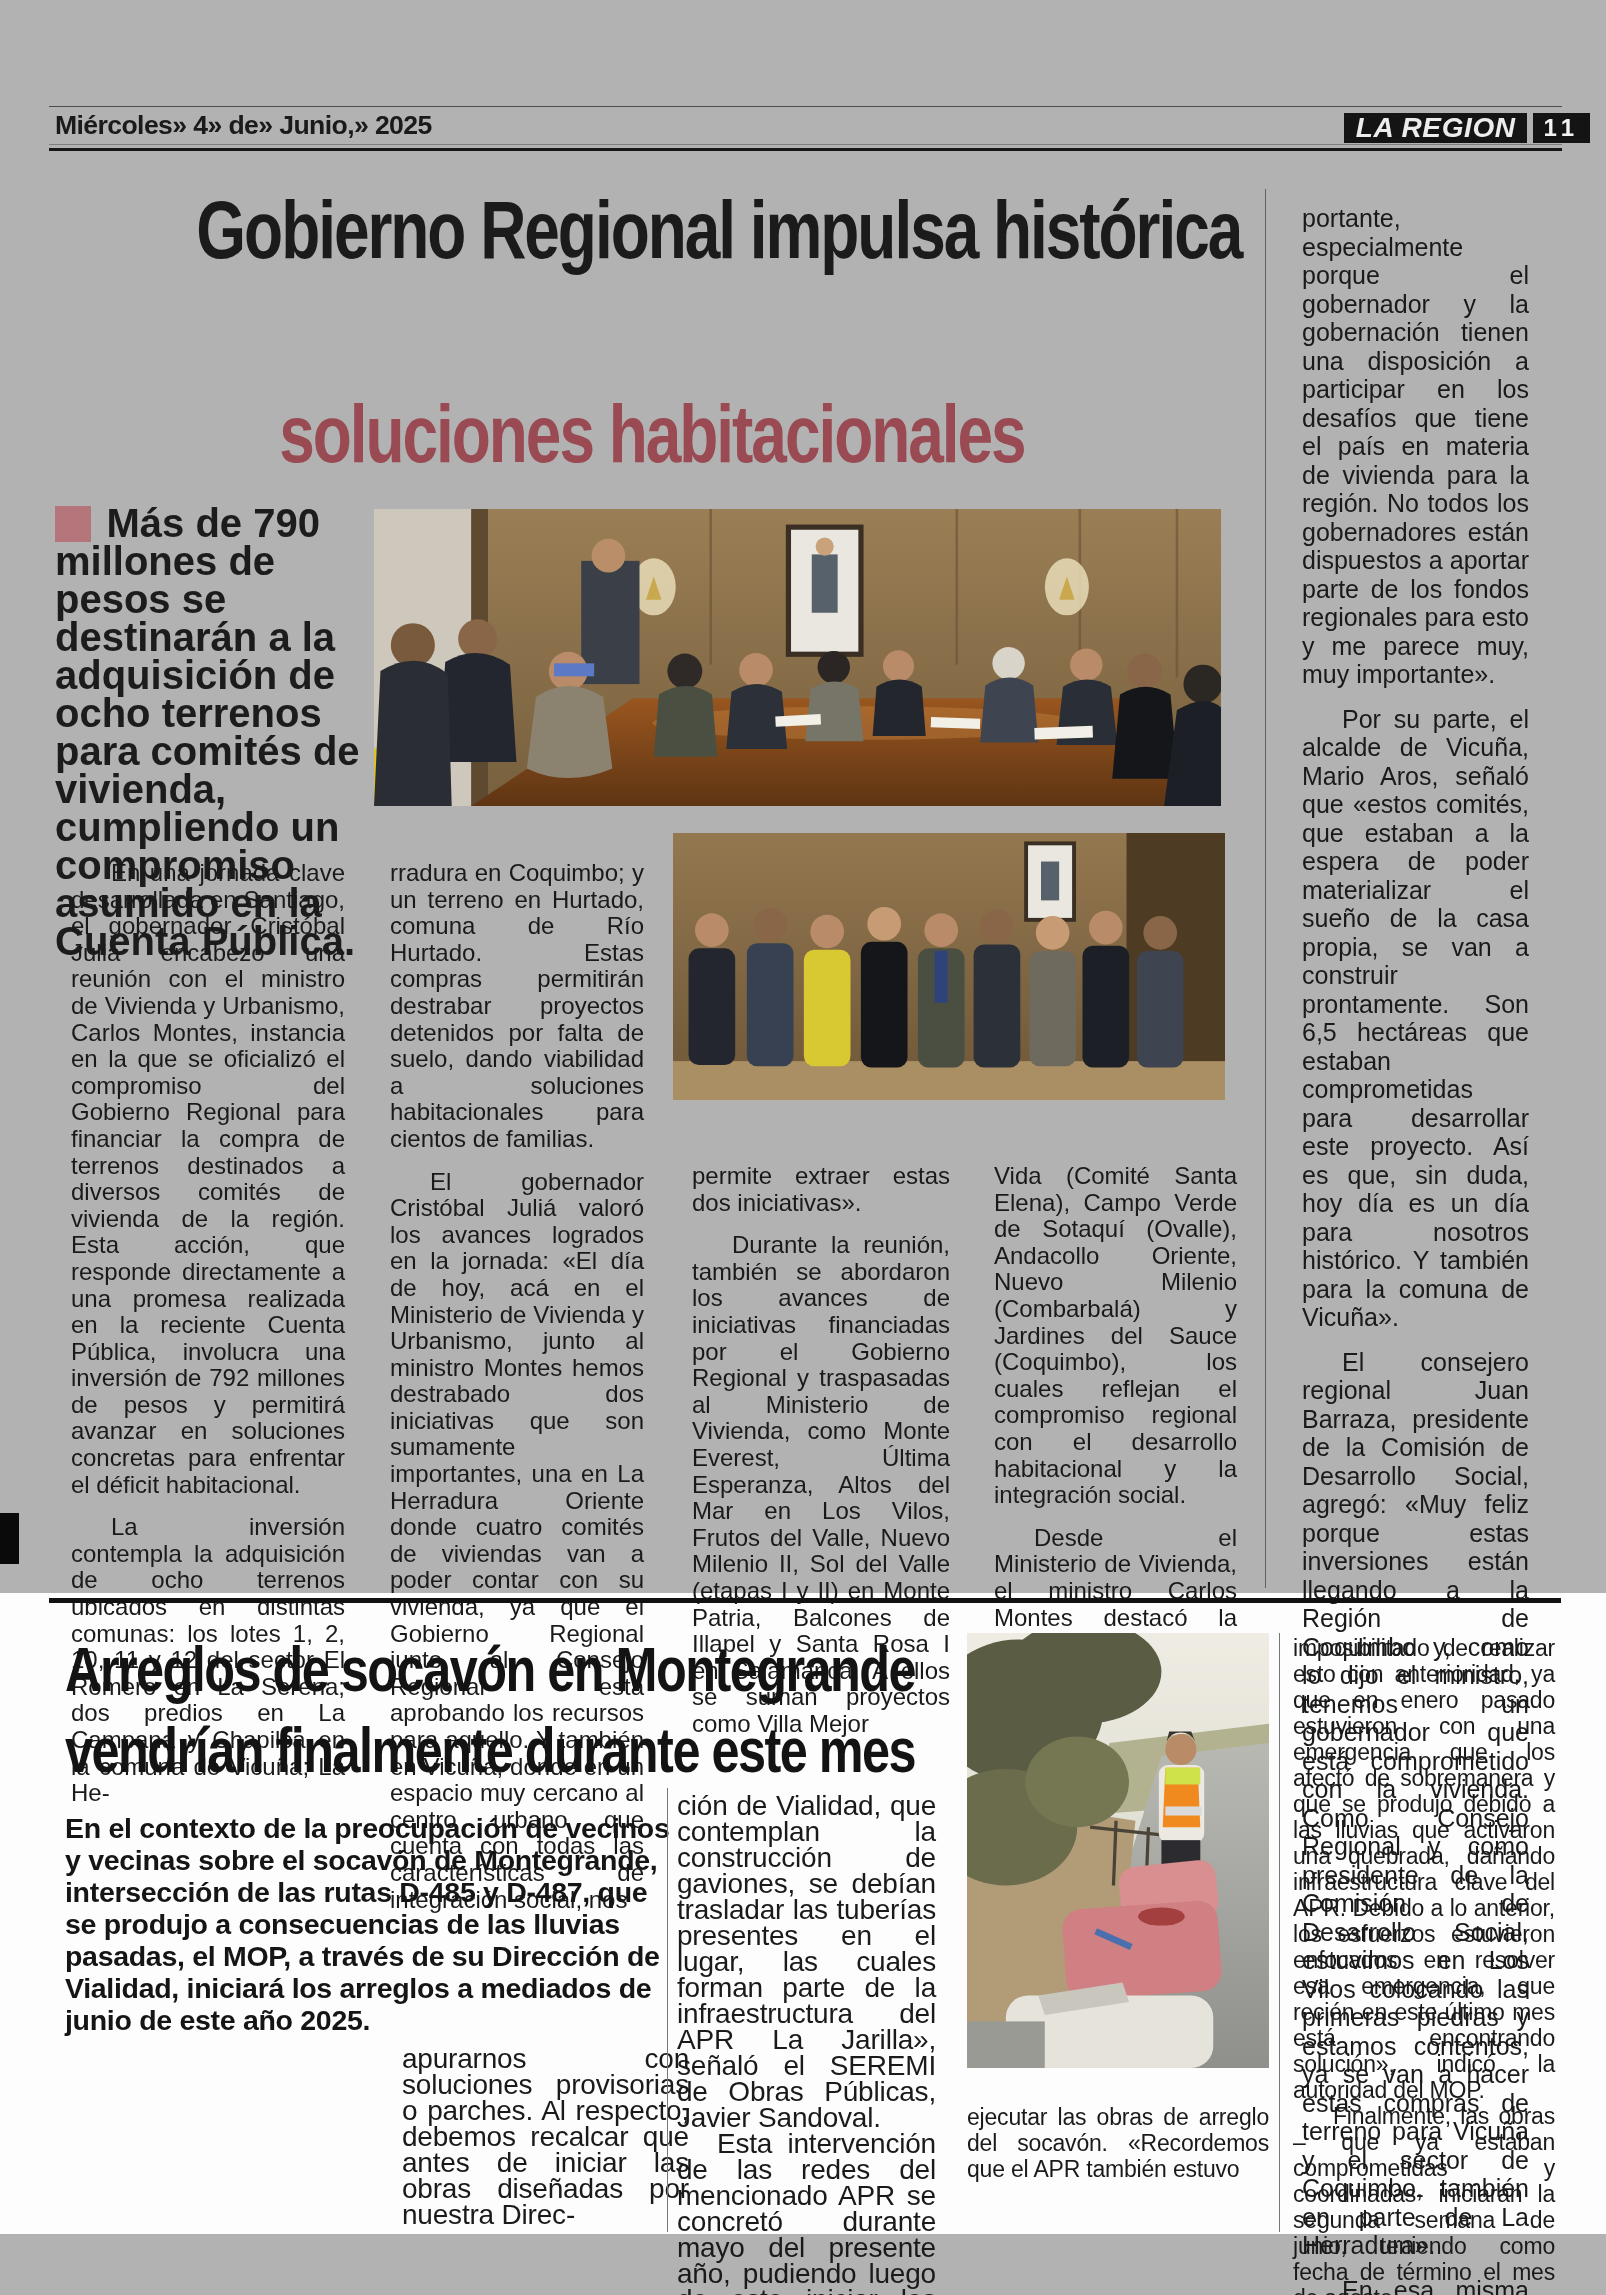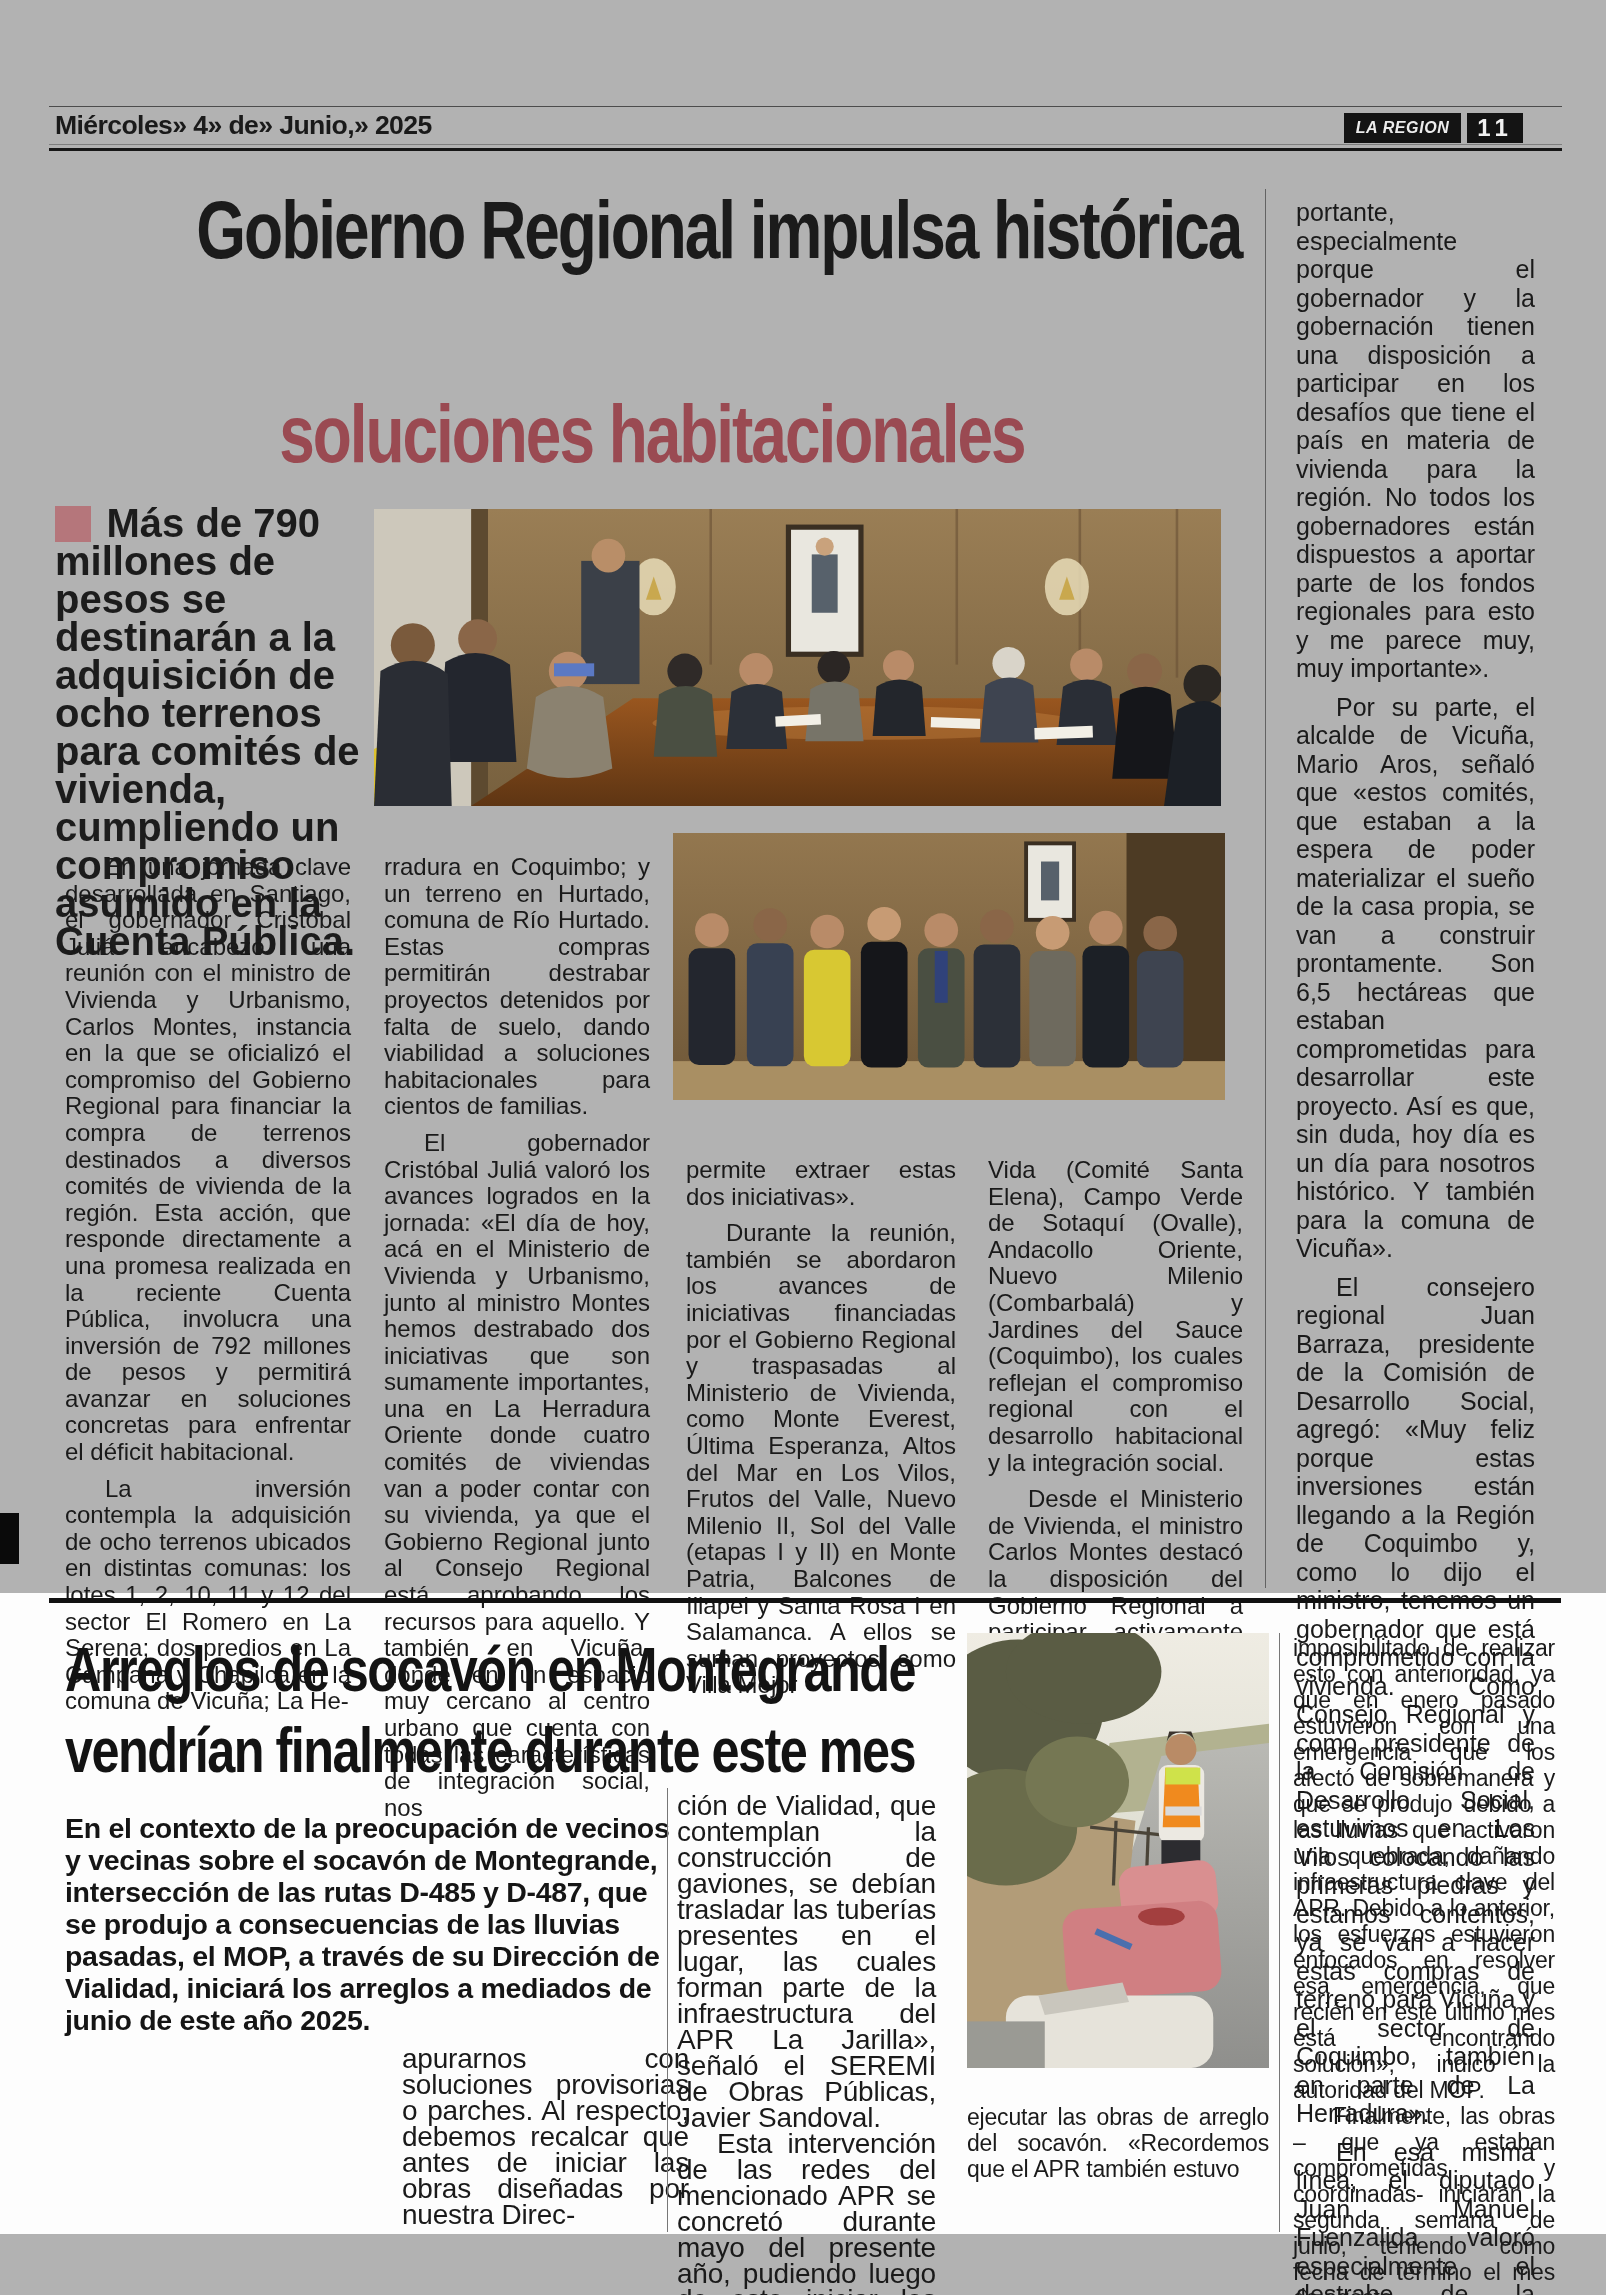--- a/index.html
+++ b/index.html
@@ -7,39 +7,39 @@
         font-family:"Liberation Sans", sans-serif;color:#161616;}
   .abs{position:absolute;}
   .bg-top{left:0;top:0;width:1607px;height:1593px;background:#b2b2b2;}
   .bg-bottom{left:0;top:2234px;width:1607px;height:62px;background:#b2b2b2;}
 
   
   .rule-thin{left:49px;top:106px;width:1513px;height:1.3px;background:#4c4c4c;}
   .date{left:55px;top:110px;font-size:26.6px;font-weight:bold;letter-spacing:-0.6px;color:#1a1a1a;}
   .mastgroup{top:113px;left:1344px;height:30px;display:flex;gap:5.8px;}
   .mastbox{background:#141414;color:#ececec;font-weight:bold;font-style:italic;
-           font-size:16px;line-height:30px;padding:0 11.7px;letter-spacing:0.6px;}
+           font-size:28px;line-height:30px;padding:0 11.7px;letter-spacing:0.6px;}
   .pagebox{background:#141414;color:#f2f2f2;font-weight:bold;font-size:24px;line-height:30px;
            padding:0 10.4px;letter-spacing:5.2px;}
   .rule-head-a{left:49px;top:144px;width:1513px;height:1.3px;background:#7e7e7e;}
   .rule-head-b{left:49px;top:148px;width:1513px;height:2.6px;background:#161616;}
 
   
   .h1line{left:49px;width:1206px;text-align:center;font-weight:bold;color:#1b1b1b;
           font-size:82px;white-space:nowrap;}
   .h1line > span{display:inline-block;transform:scaleX(0.78);transform-origin:center;letter-spacing:-2.6px;}
   .h1a{top:183px;} .h1b{top:285px;} .h1c{top:387px;color:#9a4a52;}
 
   
   .intro{left:55px;top:504px;width:312px;font-size:40px;font-weight:bold;line-height:38px;color:#1c1c1c;}
   .bullet{display:inline-block;width:36px;height:36px;background:#b5767b;margin-right:15.5px;vertical-align:-5.2px;}
 
   
   .bodytext{font-size:24px;line-height:26.6px;text-align:justify;color:#1a1a1a;}
-  .bodytext p{margin:10px;text-indent:40px;}
+  .bodytext p{margin:16px;text-indent:40px;}
   .bodytext p.cont{text-indent:0;}
   .railtext{font-size:25px;line-height:28.5px;}
   .c1{left:55px;  top:844px;width:306px;height:745px;}
   .c2{left:374px; top:844px;width:286px;height:745px;}
   .c3{left:676px;top:1147px;width:290px;height:444px;}
   .c4{left:978px;top:1147px;width:275px;height:444px;}
   .c5{left:1286px;top:188px; width:259px;height:1403px;}
   .vrule1{left:1265px;top:189px;width:1.3px;height:1399px;background:#636363;}
 
   .fig{overflow:hidden;background:#888;}

